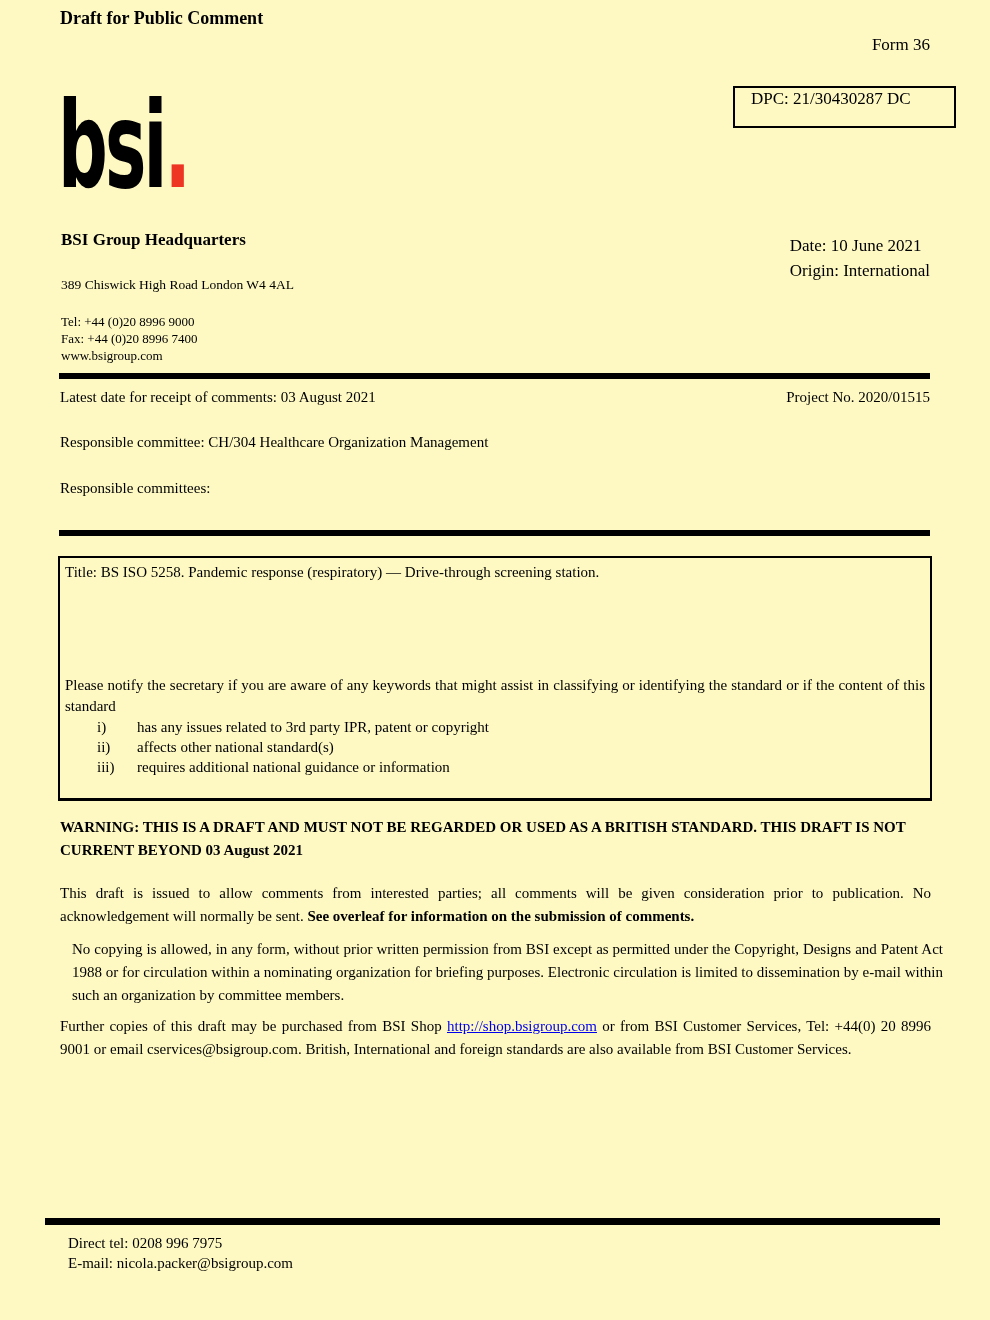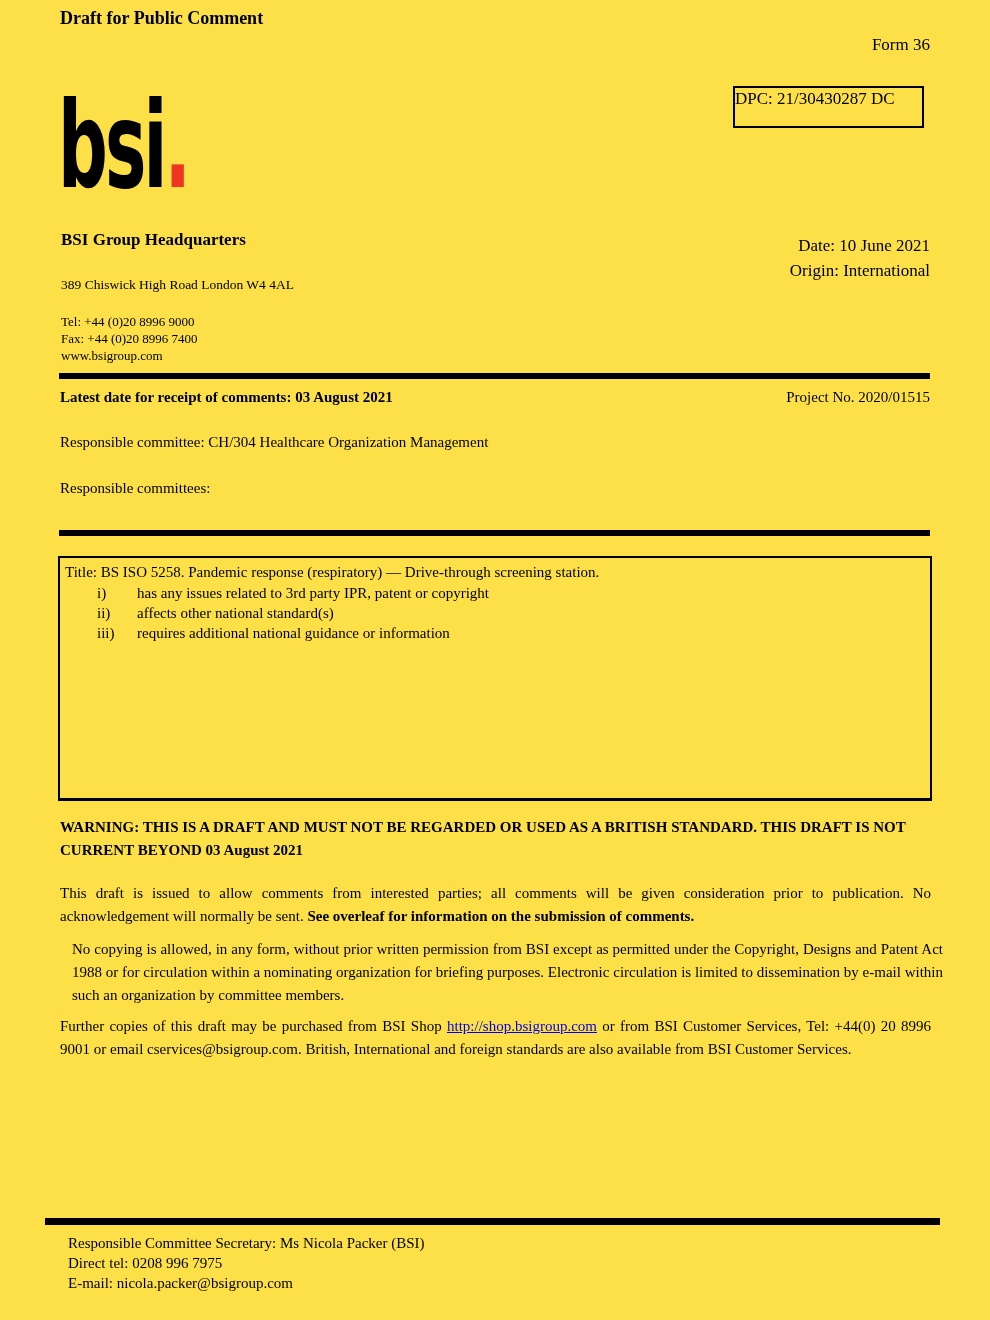--- a/index.html
+++ b/index.html
@@ -1,38 +1,38 @@
 <!DOCTYPE html>
 <html><head>
 <meta charset="utf-8">
 <style>
   html, body { margin: 0; padding: 0; background: #ffffff; }
   .page {
     position: relative;
     width: 990px;
     height: 1320px;
-    background: #fde047;
+    background: #fef9c3;
     font-family: "Liberation Serif", serif;
     color: #000000;
     overflow: hidden;
   }
 
   .draft-title {
     position: absolute; left: 60px; top: 8px;
     font-size: 18px; font-weight: bold;
   }
   .form-label {
     position: absolute; right: 60px; top: 35px;
     font-size: 17px; text-align: right;
   }
   .dpc-box {
     position: absolute; left: 733px; top: 86px;
     width: 187px; height: 36px;
     border: 2px solid #000;
-    font-size: 17px; padding: 1px 0;
+    font-size: 17px; padding: 1px 16px;
   }
 
   .logo {
     position: absolute; left: 58px; top: 86px;
     font-family: "DejaVu Sans", sans-serif;
     font-weight: bold;
     font-size: 120px;
     line-height: 1.0;
     letter-spacing: -5px;
     transform: scaleX(0.58);
@@ -43,34 +43,34 @@
 
   .address-block {
     position: absolute; left: 61px; top: 231px;
     font-size: 13px; line-height: 17px;
   }
   .address-block .hq { font-weight: bold; font-size: 17px; margin-bottom: 28px; }
   .address-block .street { font-size: 13.5px; margin-bottom: 20px; }
 
   .meta-block {
     position: absolute; right: 60px; top: 233px;
-    text-align: right; font-size: 17px; line-height: 25px;
+    font-size: 17px; line-height: 25px;
   }
 
   .rule { position: absolute; background: #000; }
   .rule-1 { left: 59px; top: 373px; width: 871px; height: 6px; }
   .rule-2 { left: 59px; top: 530px; width: 871px; height: 6px; }
   .rule-3 { left: 45px; top: 1218px; width: 895px; height: 7px; }
 
   .comments-row {
     position: absolute; left: 60px; top: 389px; width: 870px;
     display: flex; justify-content: space-between; align-items: baseline;
     font-size: 15px;
   }
-  .comments-row .latest { font-weight: bold; }
+  .comments-row .latest { font-weight: normal; }
 
   .committee-line { position: absolute; left: 60px; font-size: 15px; }
   .responsible { top: 434px; }
   .interested { top: 480px; }
 
   .title-box {
     position: absolute; left: 58px; top: 556px;
     width: 860px; height: 232px;
     border: 2px solid #000; border-bottom-width: 3px;
     padding: 4px 5px;
@@ -131,20 +131,21 @@
     <span>Project No. 2020/01515</span>
   </div>
 
   <div class="committee-line responsible">Responsible committee: CH/304 Healthcare Organization Management</div>
   <div class="committee-line interested">Responsible committees:</div>
 
   <div class="rule rule-2"></div>
 
   <div class="title-box">
     <div>Title: BS ISO 5258. Pandemic response (respiratory) — Drive-through screening station.</div>
+    <div class="notify">Please notify the secretary if you are aware of any keywords that might assist in classifying or identifying the standard or if the content of this standard</div>
     <div class="kw-item">
       <span class="kw-num">i)</span>
       <span>has any issues related to 3rd party IPR, patent or copyright</span>
     </div>
     <div class="kw-item">
       <span class="kw-num">ii)</span>
       <span>affects other national standard(s)</span>
     </div>
     <div class="kw-item">
       <span class="kw-num">iii)</span>
@@ -161,18 +162,17 @@
   <div class="para para-copying">No copying is allowed, in any form, without prior written permission from BSI except as permitted under the Copyright, Designs and Patent Act 1988 or for circulation within a nominating organization for briefing purposes. Electronic circulation is limited to dissemination by e-mail within such an organization by committee members.</div>
 
   <div class="para para-further">
     <span>Further copies of this draft may be purchased from BSI Shop </span><a class="doc-link">http://shop.bsigroup.com</a><span> or from BSI Customer Services, Tel: +44(0) 20 8996 9001 or email cservices@bsigroup.com. British, International and foreign standards are also available from BSI Customer Services.</span>
   </div>
 
 
   <div class="rule rule-3"></div>
 
   <div class="footer-block">
-    <div>Responsible Committee Secretary: Ms Nicola Packer (BSI)</div>
     <div>Direct tel: 0208 996 7975</div>
     <div>E-mail: nicola.packer@bsigroup.com</div>
   </div>
 
 </div>
 
 </body></html>

